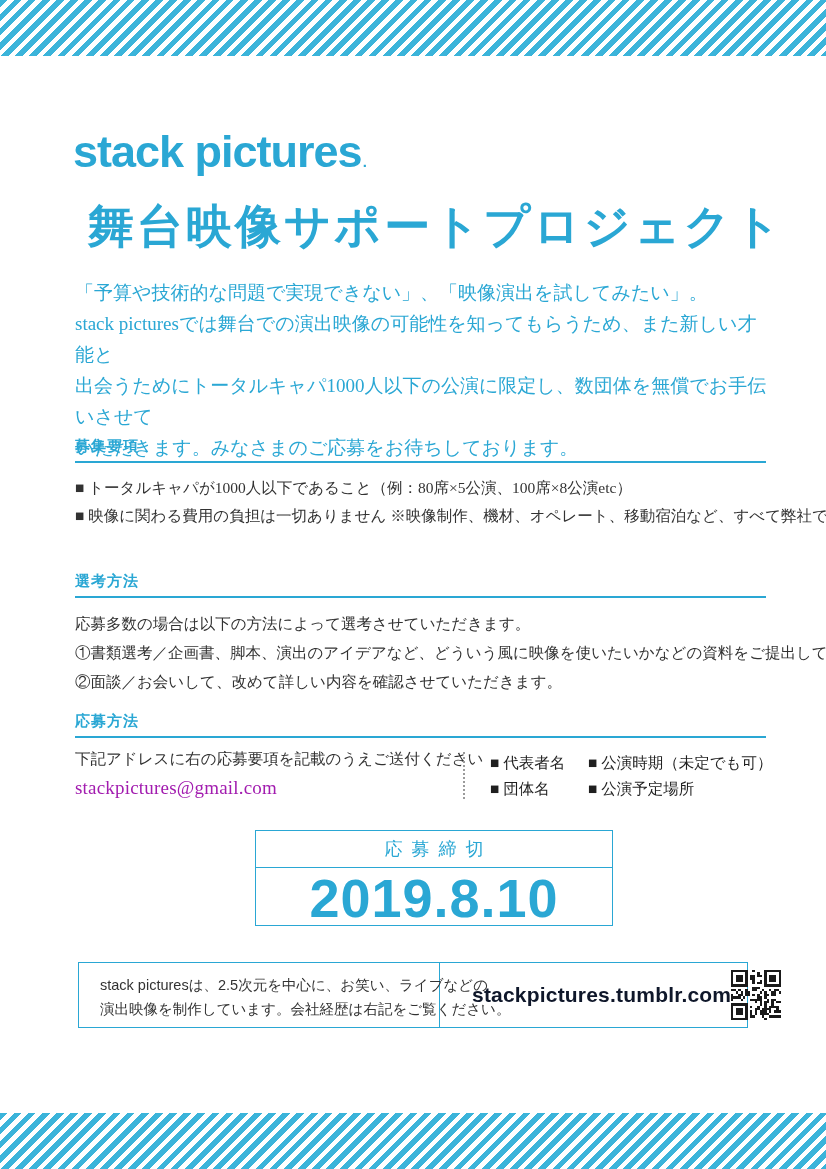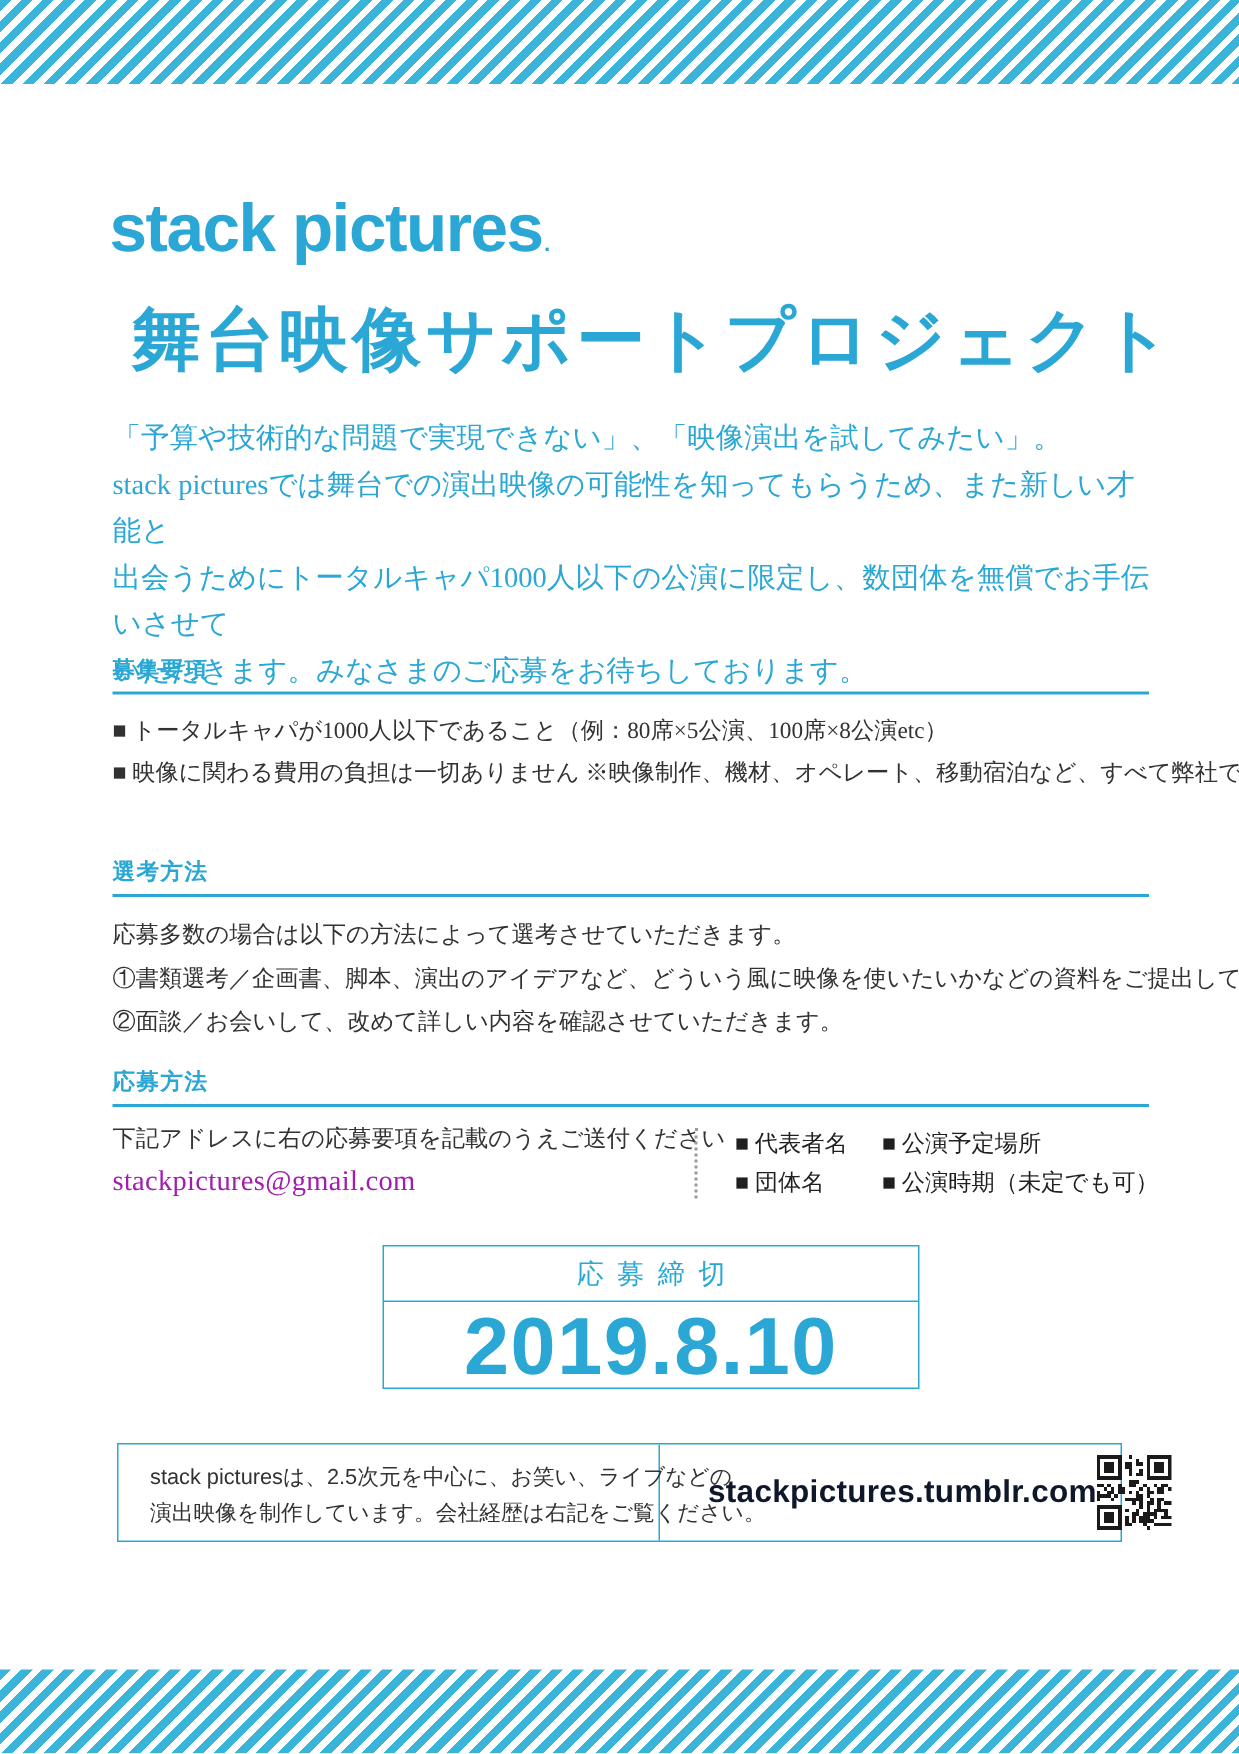--- a/index.html
+++ b/index.html
@@ -206,22 +206,22 @@
         <div class="app-instruction">下記アドレスに右の応募要項を記載のうえご送付ください</div>
         <div class="app-email">stackpictures@gmail.com</div>
       </div>
       <div class="dots-divider"></div>
       <div class="app-checklist">
         <div class="chk-col c1">
           <div>■ 代表者名</div>
           <div>■ 団体名</div>
         </div>
         <div class="chk-col c2">
+          <div>■ 公演時期（未定でも可）</div>
           <div>■ 公演予定場所</div>
-          <div>■ 公演時期（未定でも可）</div>
         </div>
       </div>
     </div>
   </div>
 
   <div class="deadline-box">
     <div class="deadline-label">応募締切</div>
     <div class="deadline-date">2019.8.10</div>
   </div>
 

